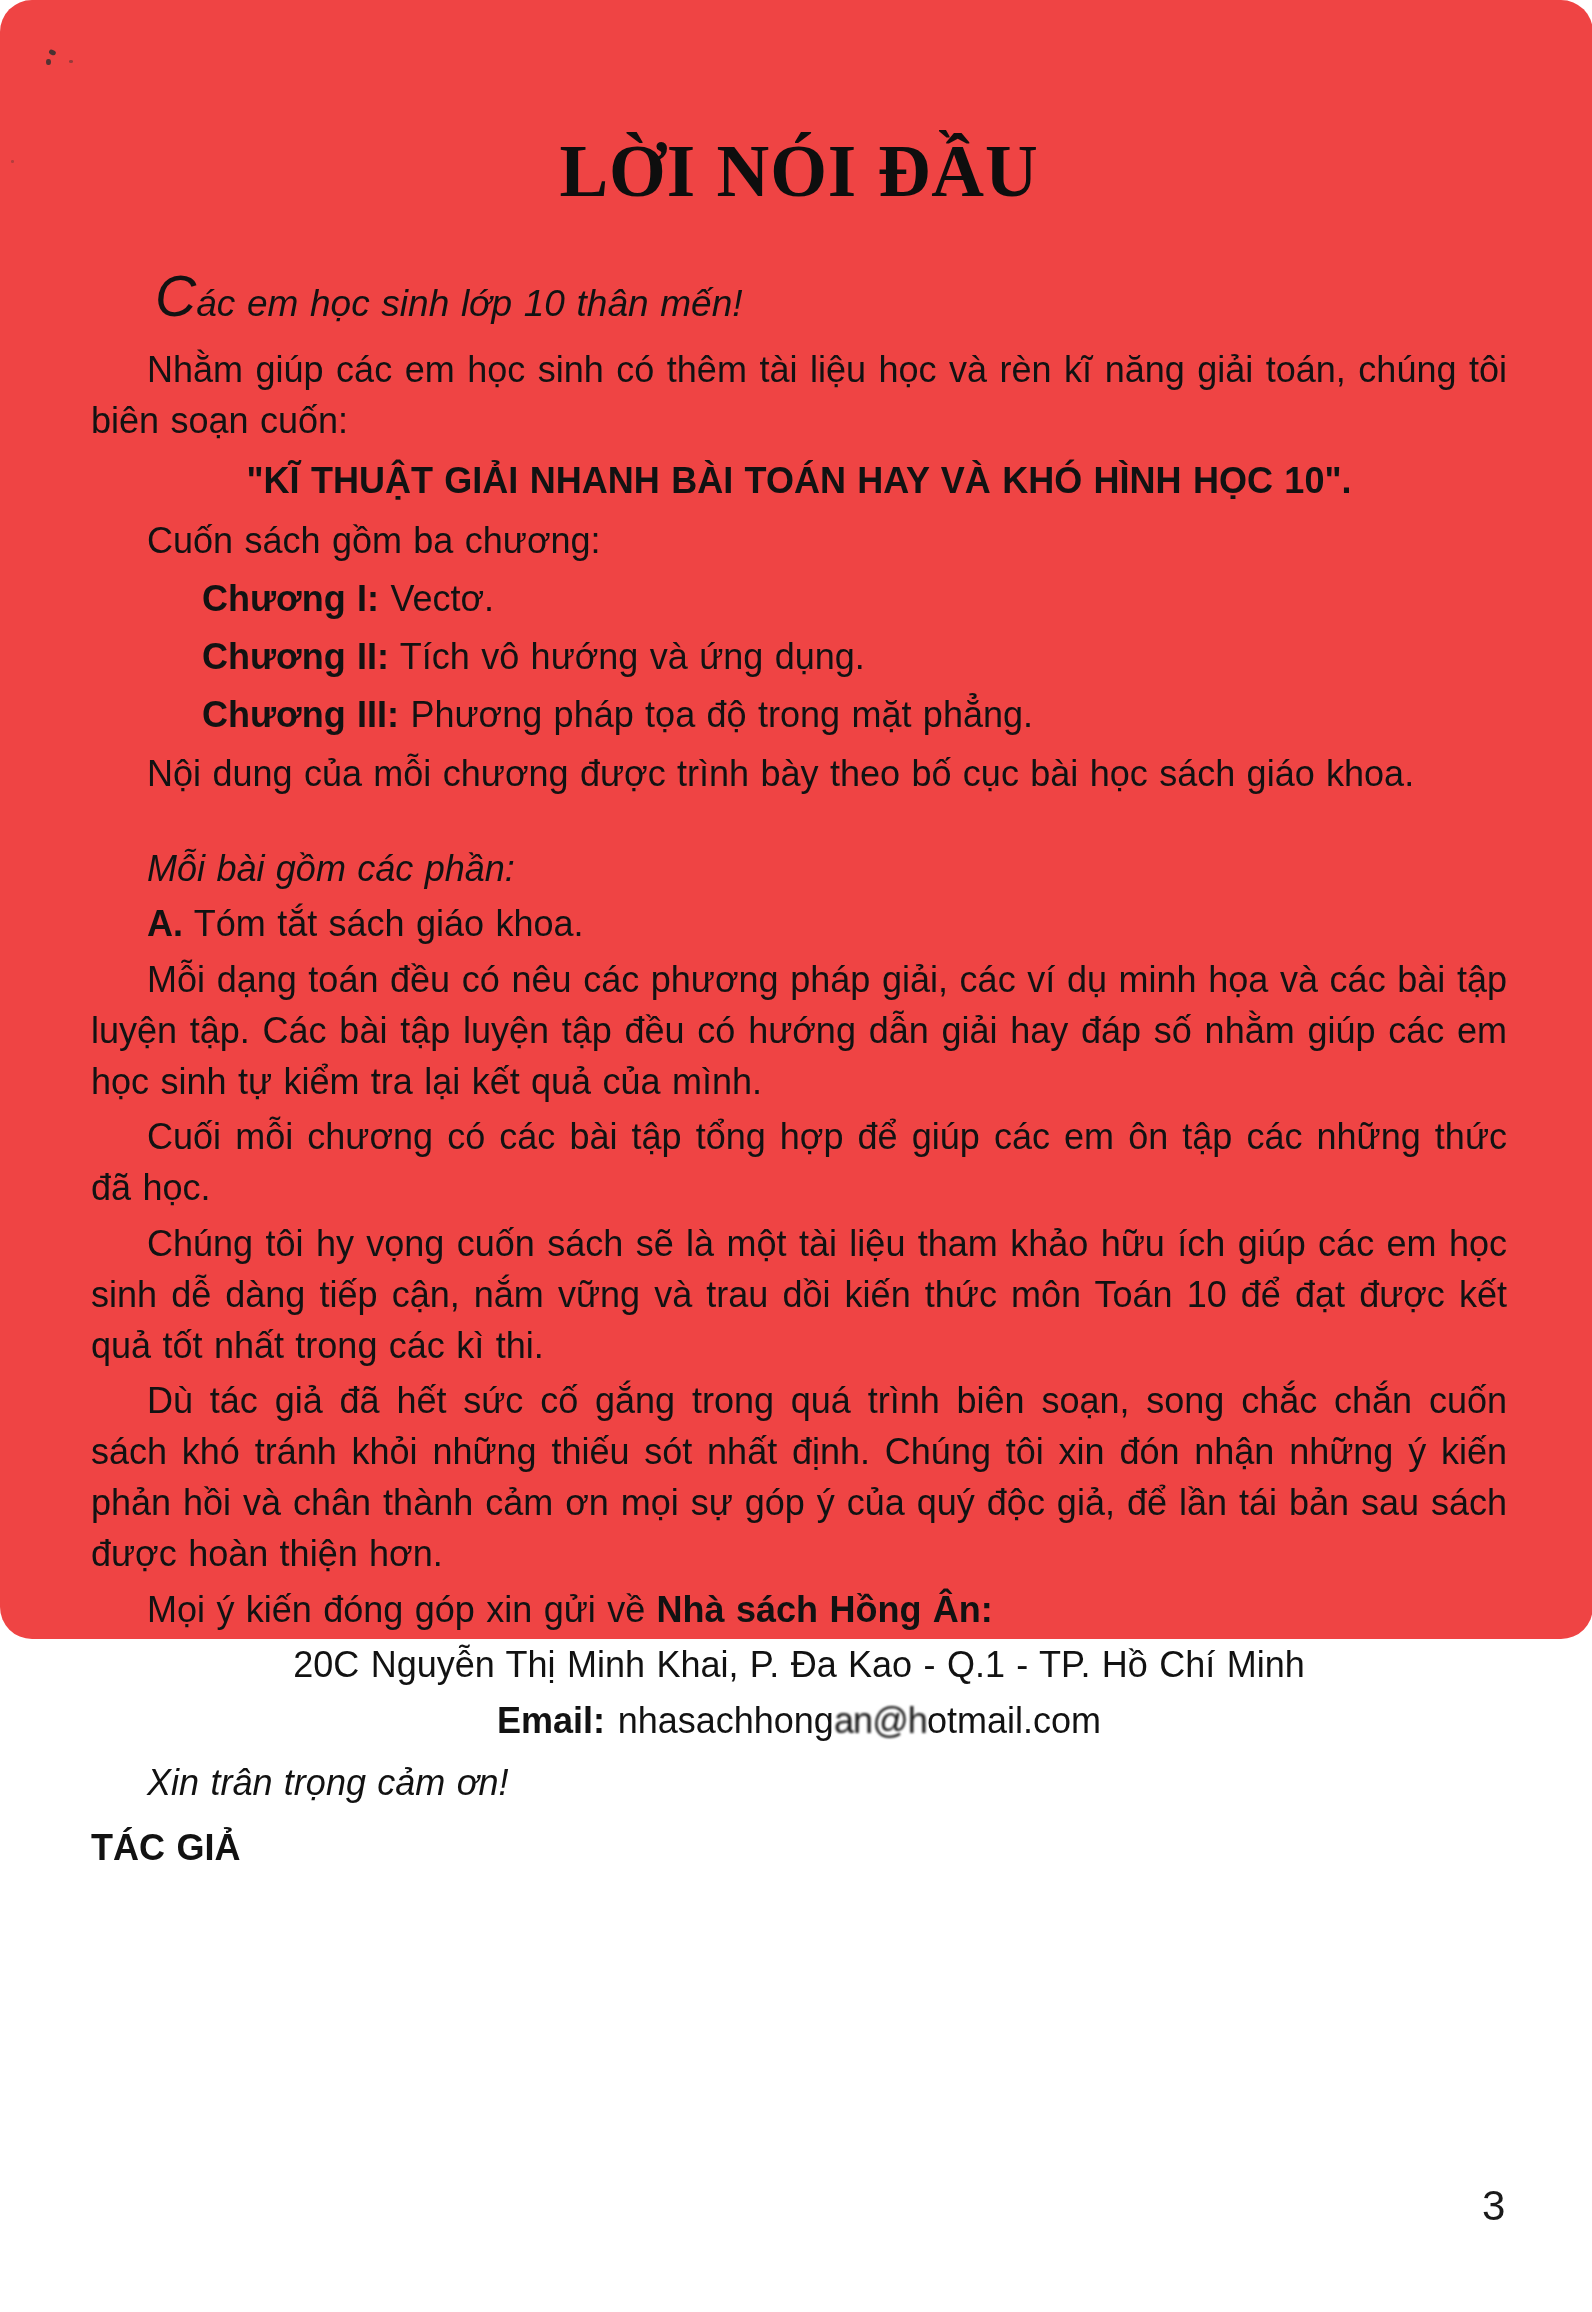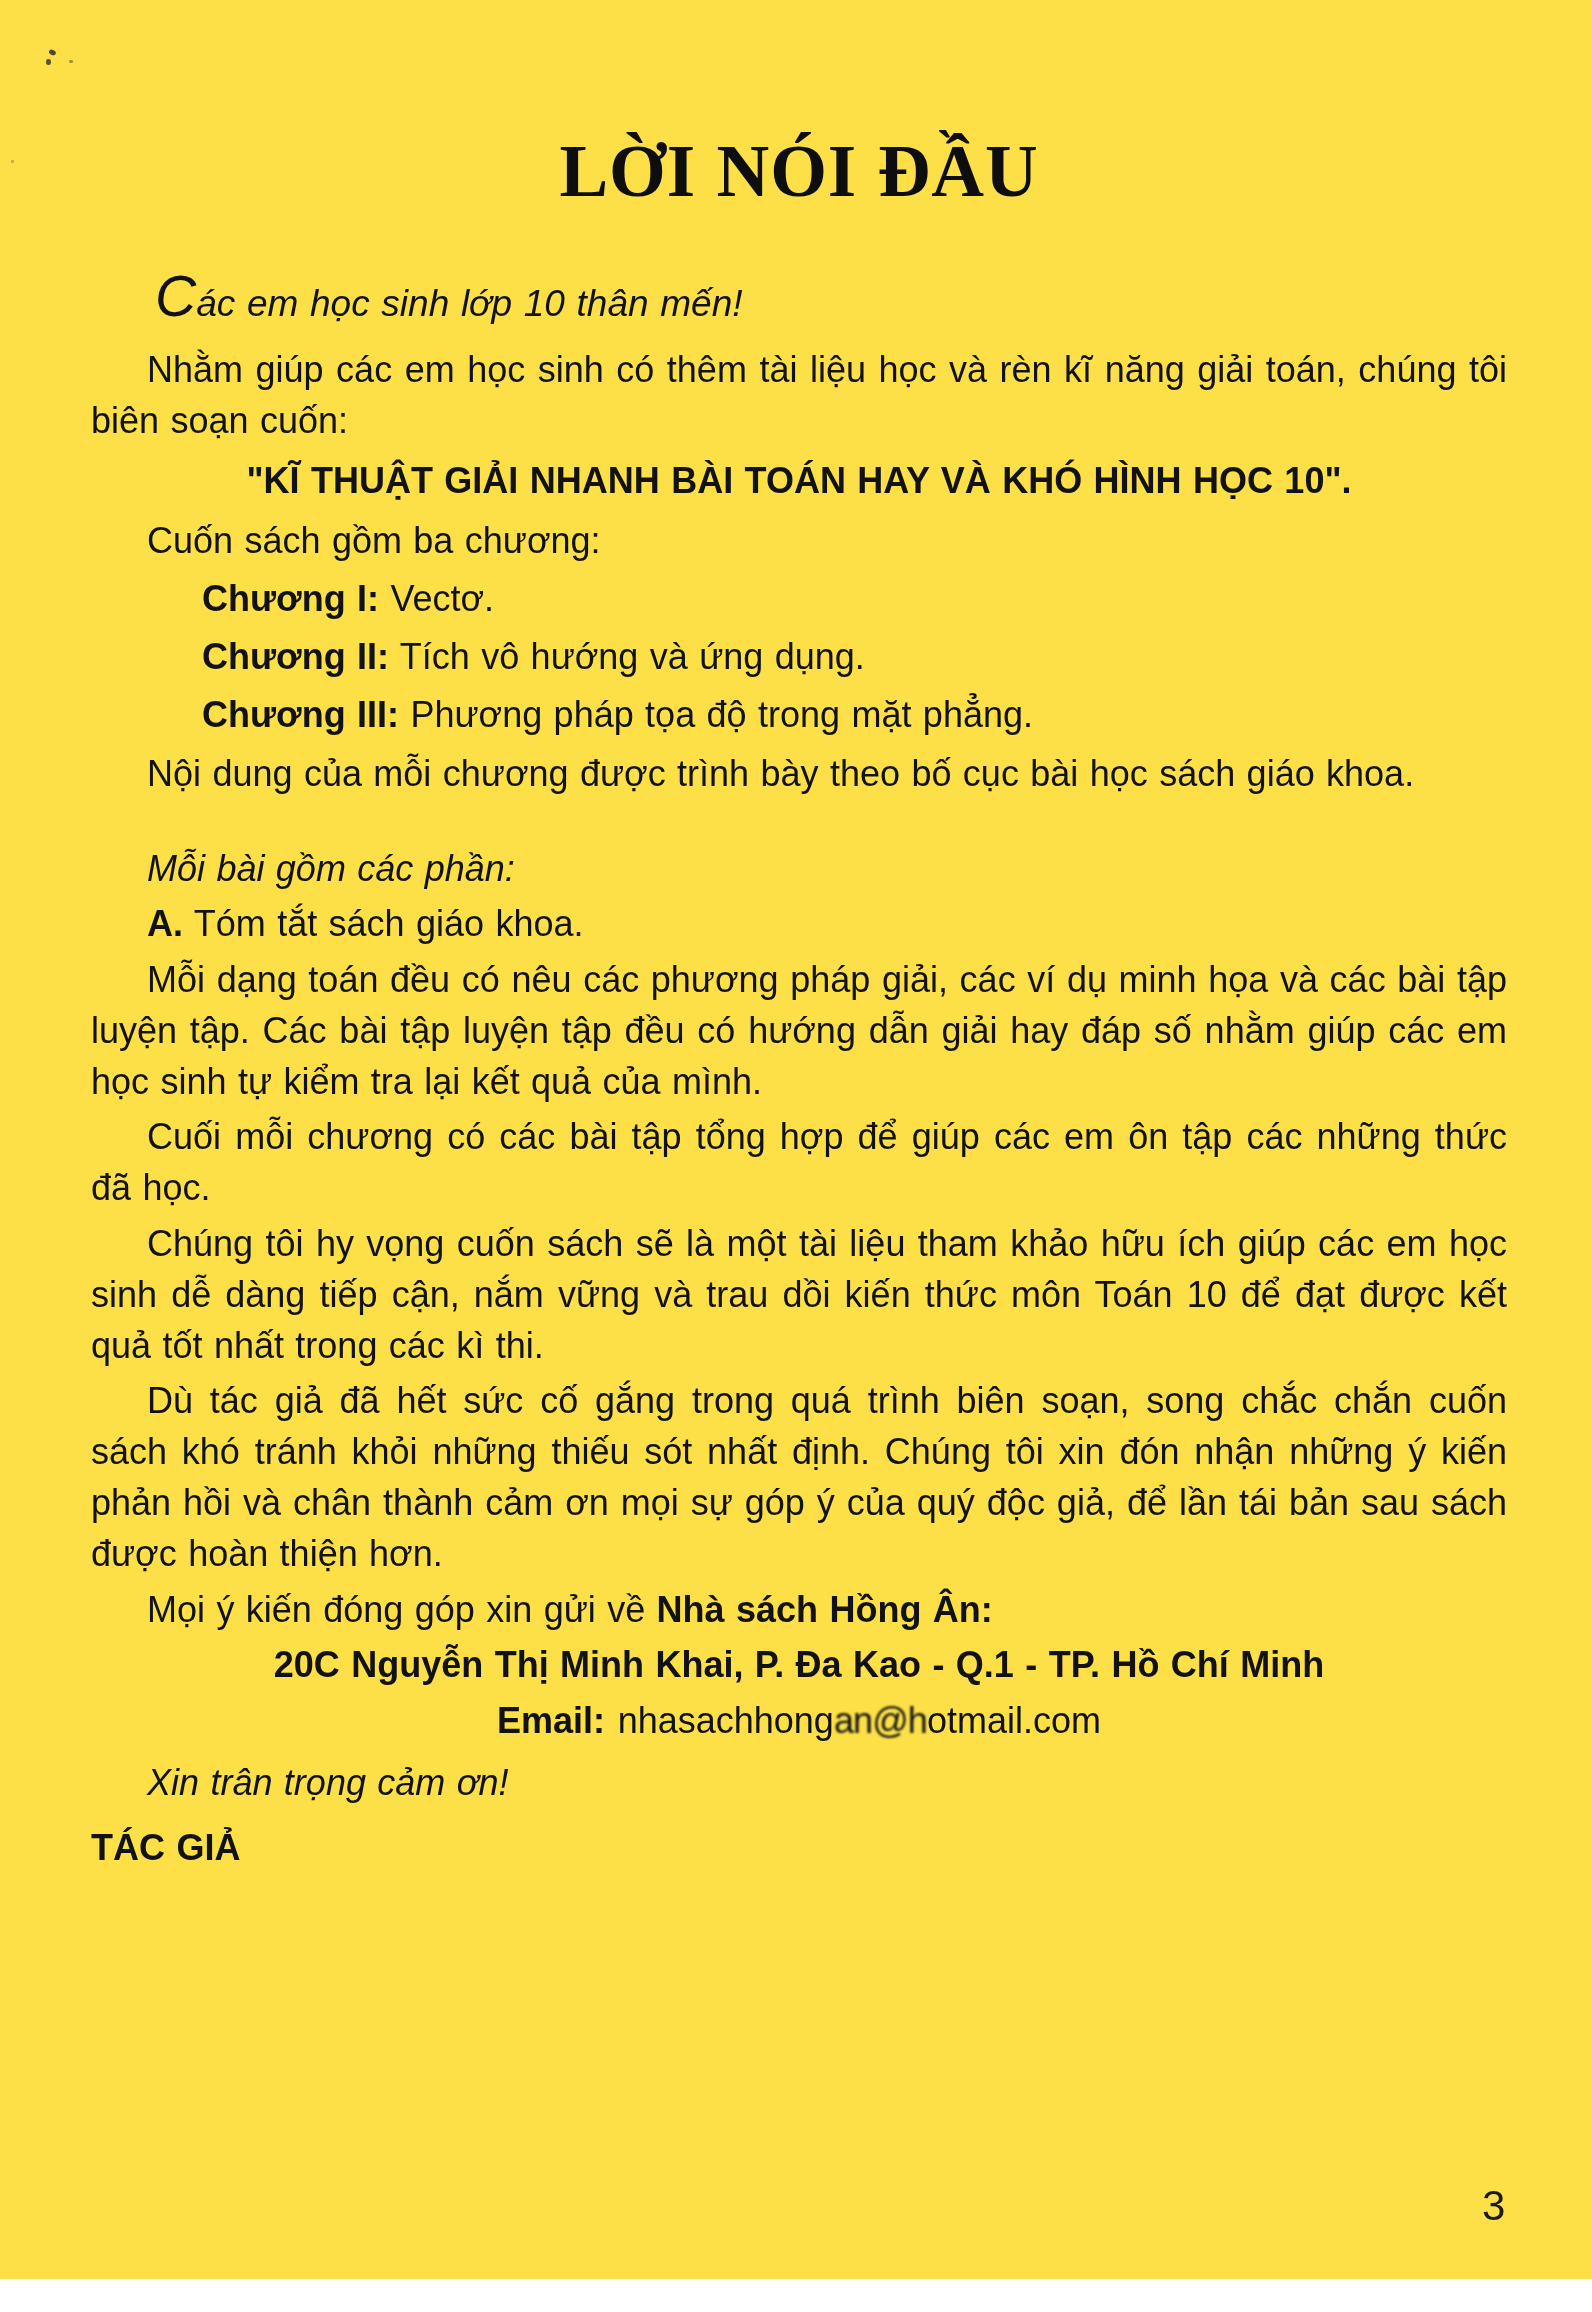--- a/index.html
+++ b/index.html
@@ -6,24 +6,25 @@
   html, body { margin: 0; padding: 0; }
   body {
     width: 1593px;
     height: 2313px;
     background: #ffffff;
     overflow: hidden;
   }
   .page {
     position: relative;
     width: 1593px;
-    height: 2279px;
-    background: #fde047;
+    height: 1639px;
+    background: #ef4444;
     color: #121212;
     font-family: "Liberation Sans", "DejaVu Sans", sans-serif;
+    border-radius: 32px;
   }
   .content {
     position: absolute;
     left: 91px;
     top: 0;
     width: 1416px;
     font-size: 36px;
     line-height: 51px;
     word-spacing: 1.4px;
   }
@@ -34,21 +35,21 @@
     line-height: 82px;
     text-align: center;
     letter-spacing: 0.9px;
     margin: 131px 0 65px 0;
     color: #0e0e0e;
   }
   p { margin: 4.5px 0; }
   .indent { text-indent: 56px; }
   .justify { text-align: justify; }
   .italic { font-style: italic; margin-top: 44px; }
-  .bold { font-weight: bold; }
+  .bold { font-weight: normal; }
   .center { text-align: center; }
   .salutation {
     font-style: italic;
     padding-left: 64px;
     margin: 0 0 14.5px 0;
     font-size: 37px;
   }
   .big-c { font-size: 57px; line-height: 0; }
   .chapter { padding-left: 111px; margin: 7.3px 0; }
   .book-title { text-align: center; font-weight: bold; margin: 9px 0; }

